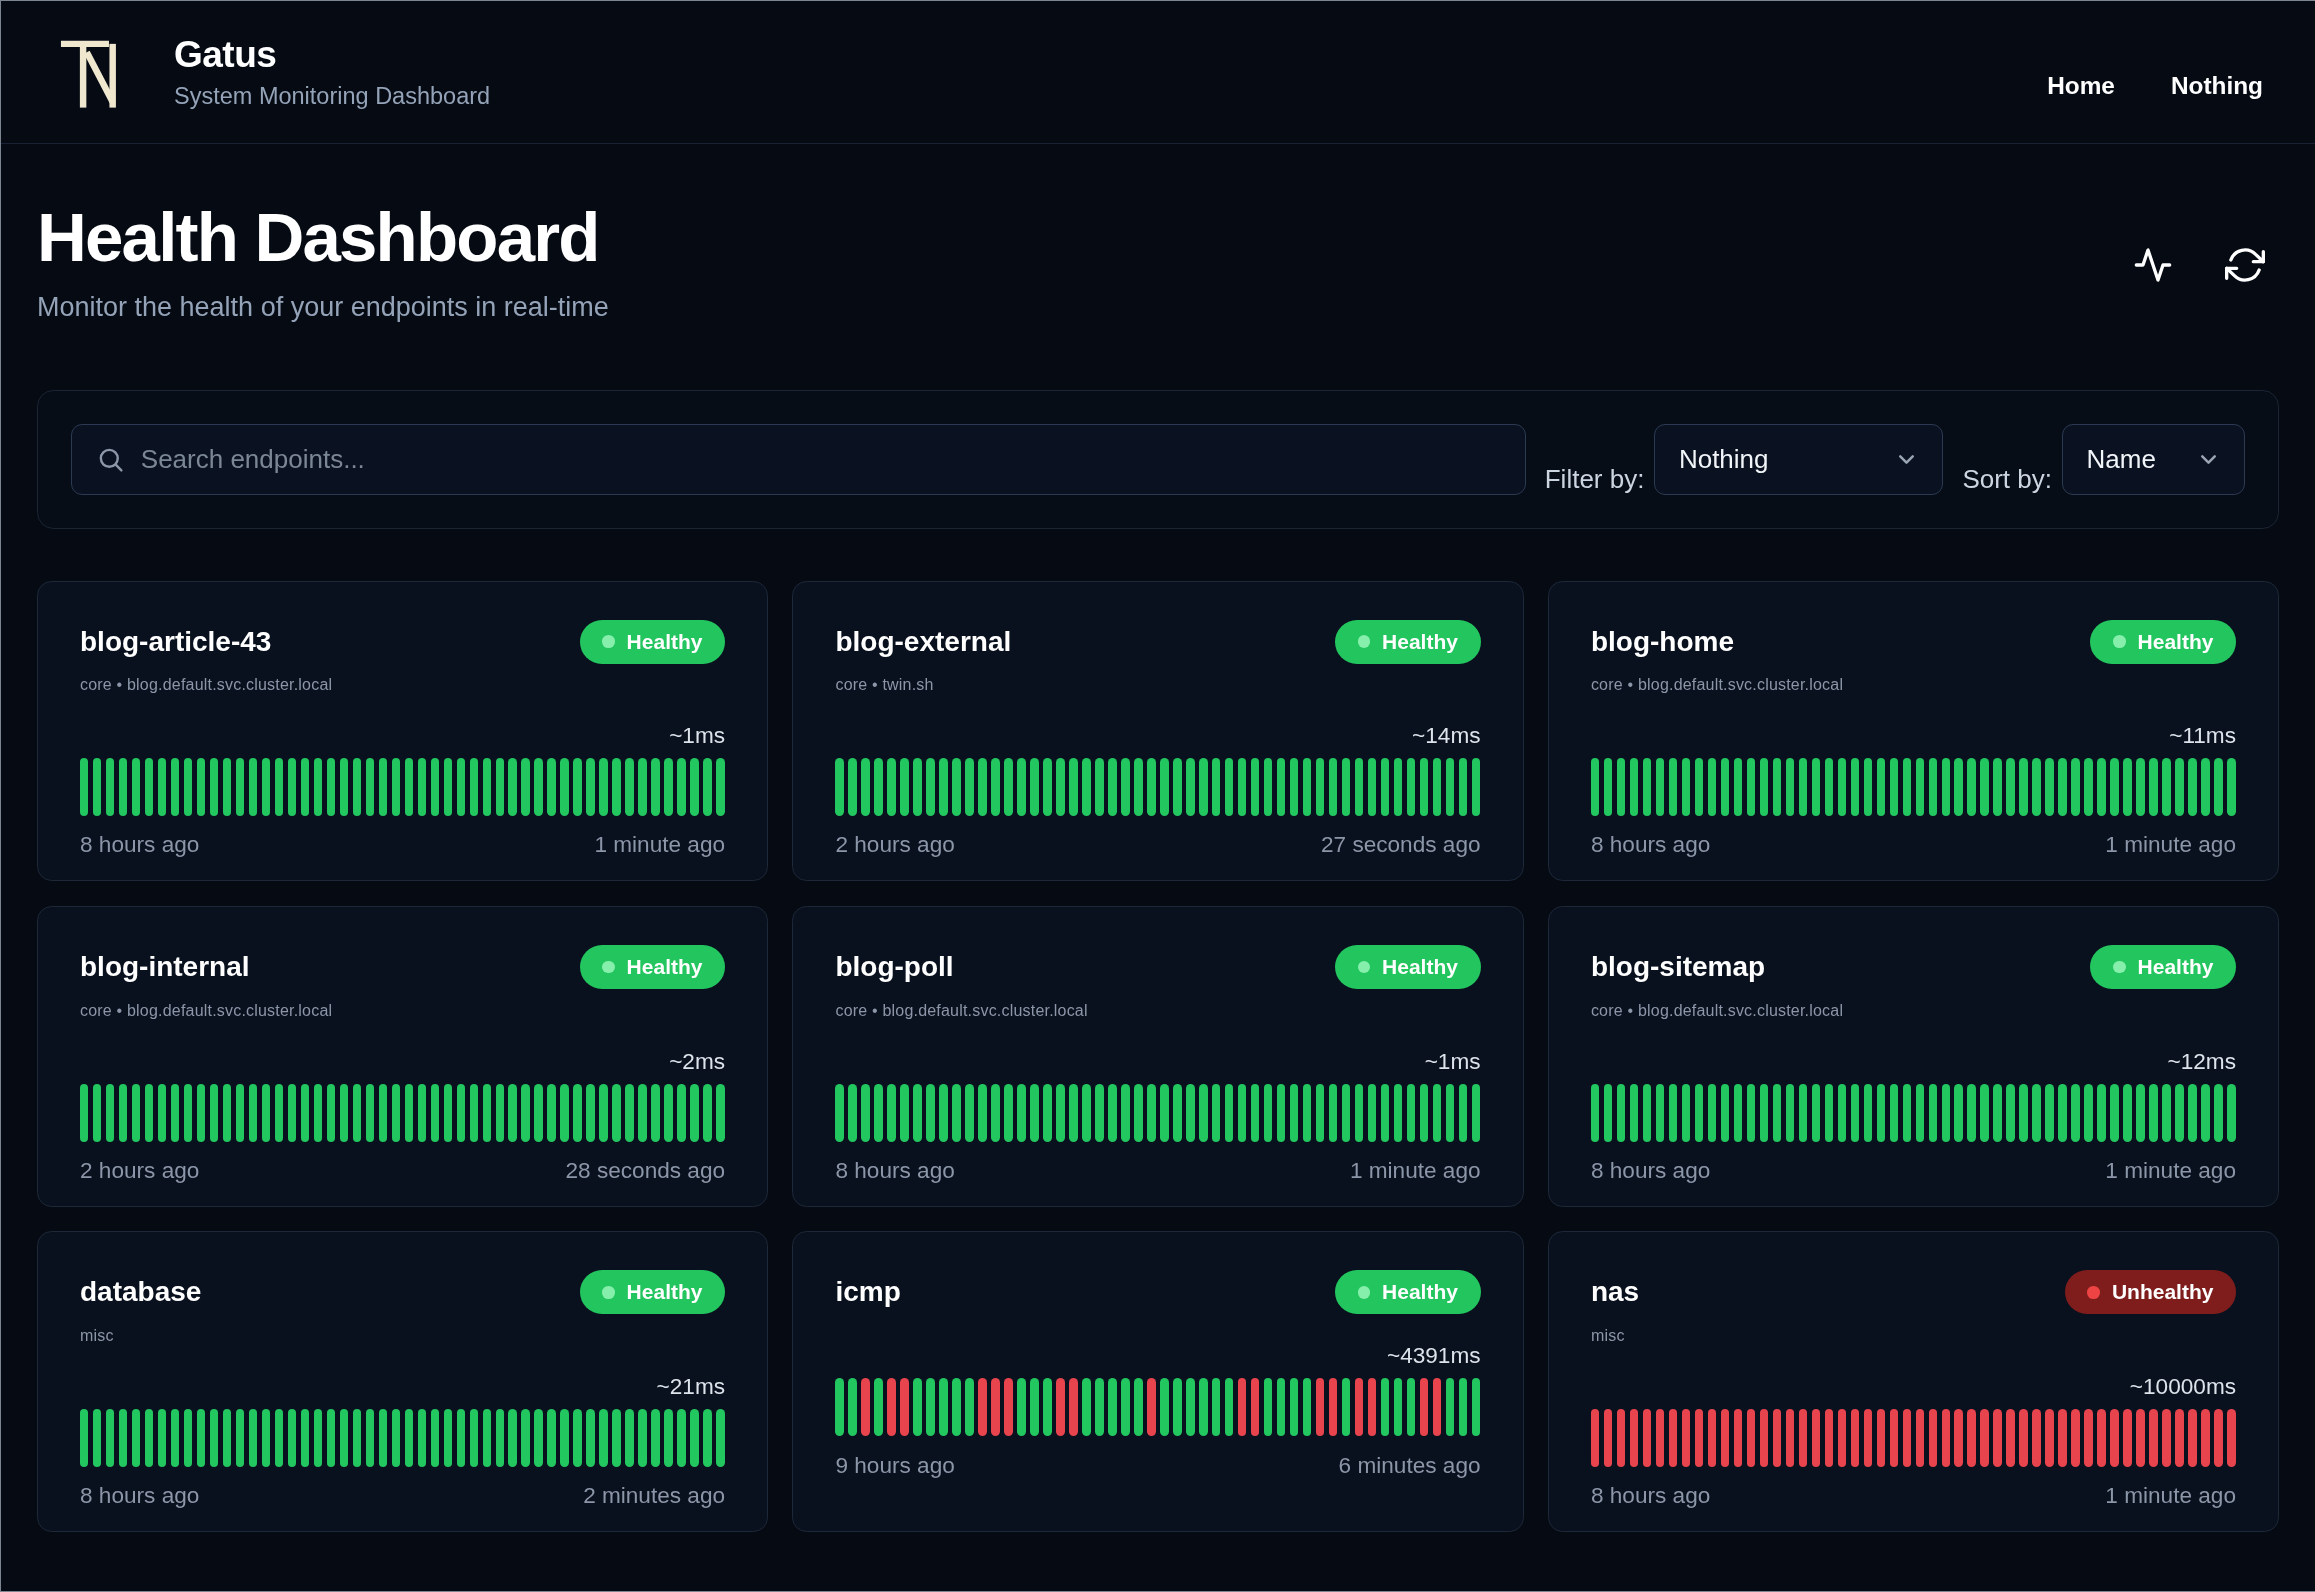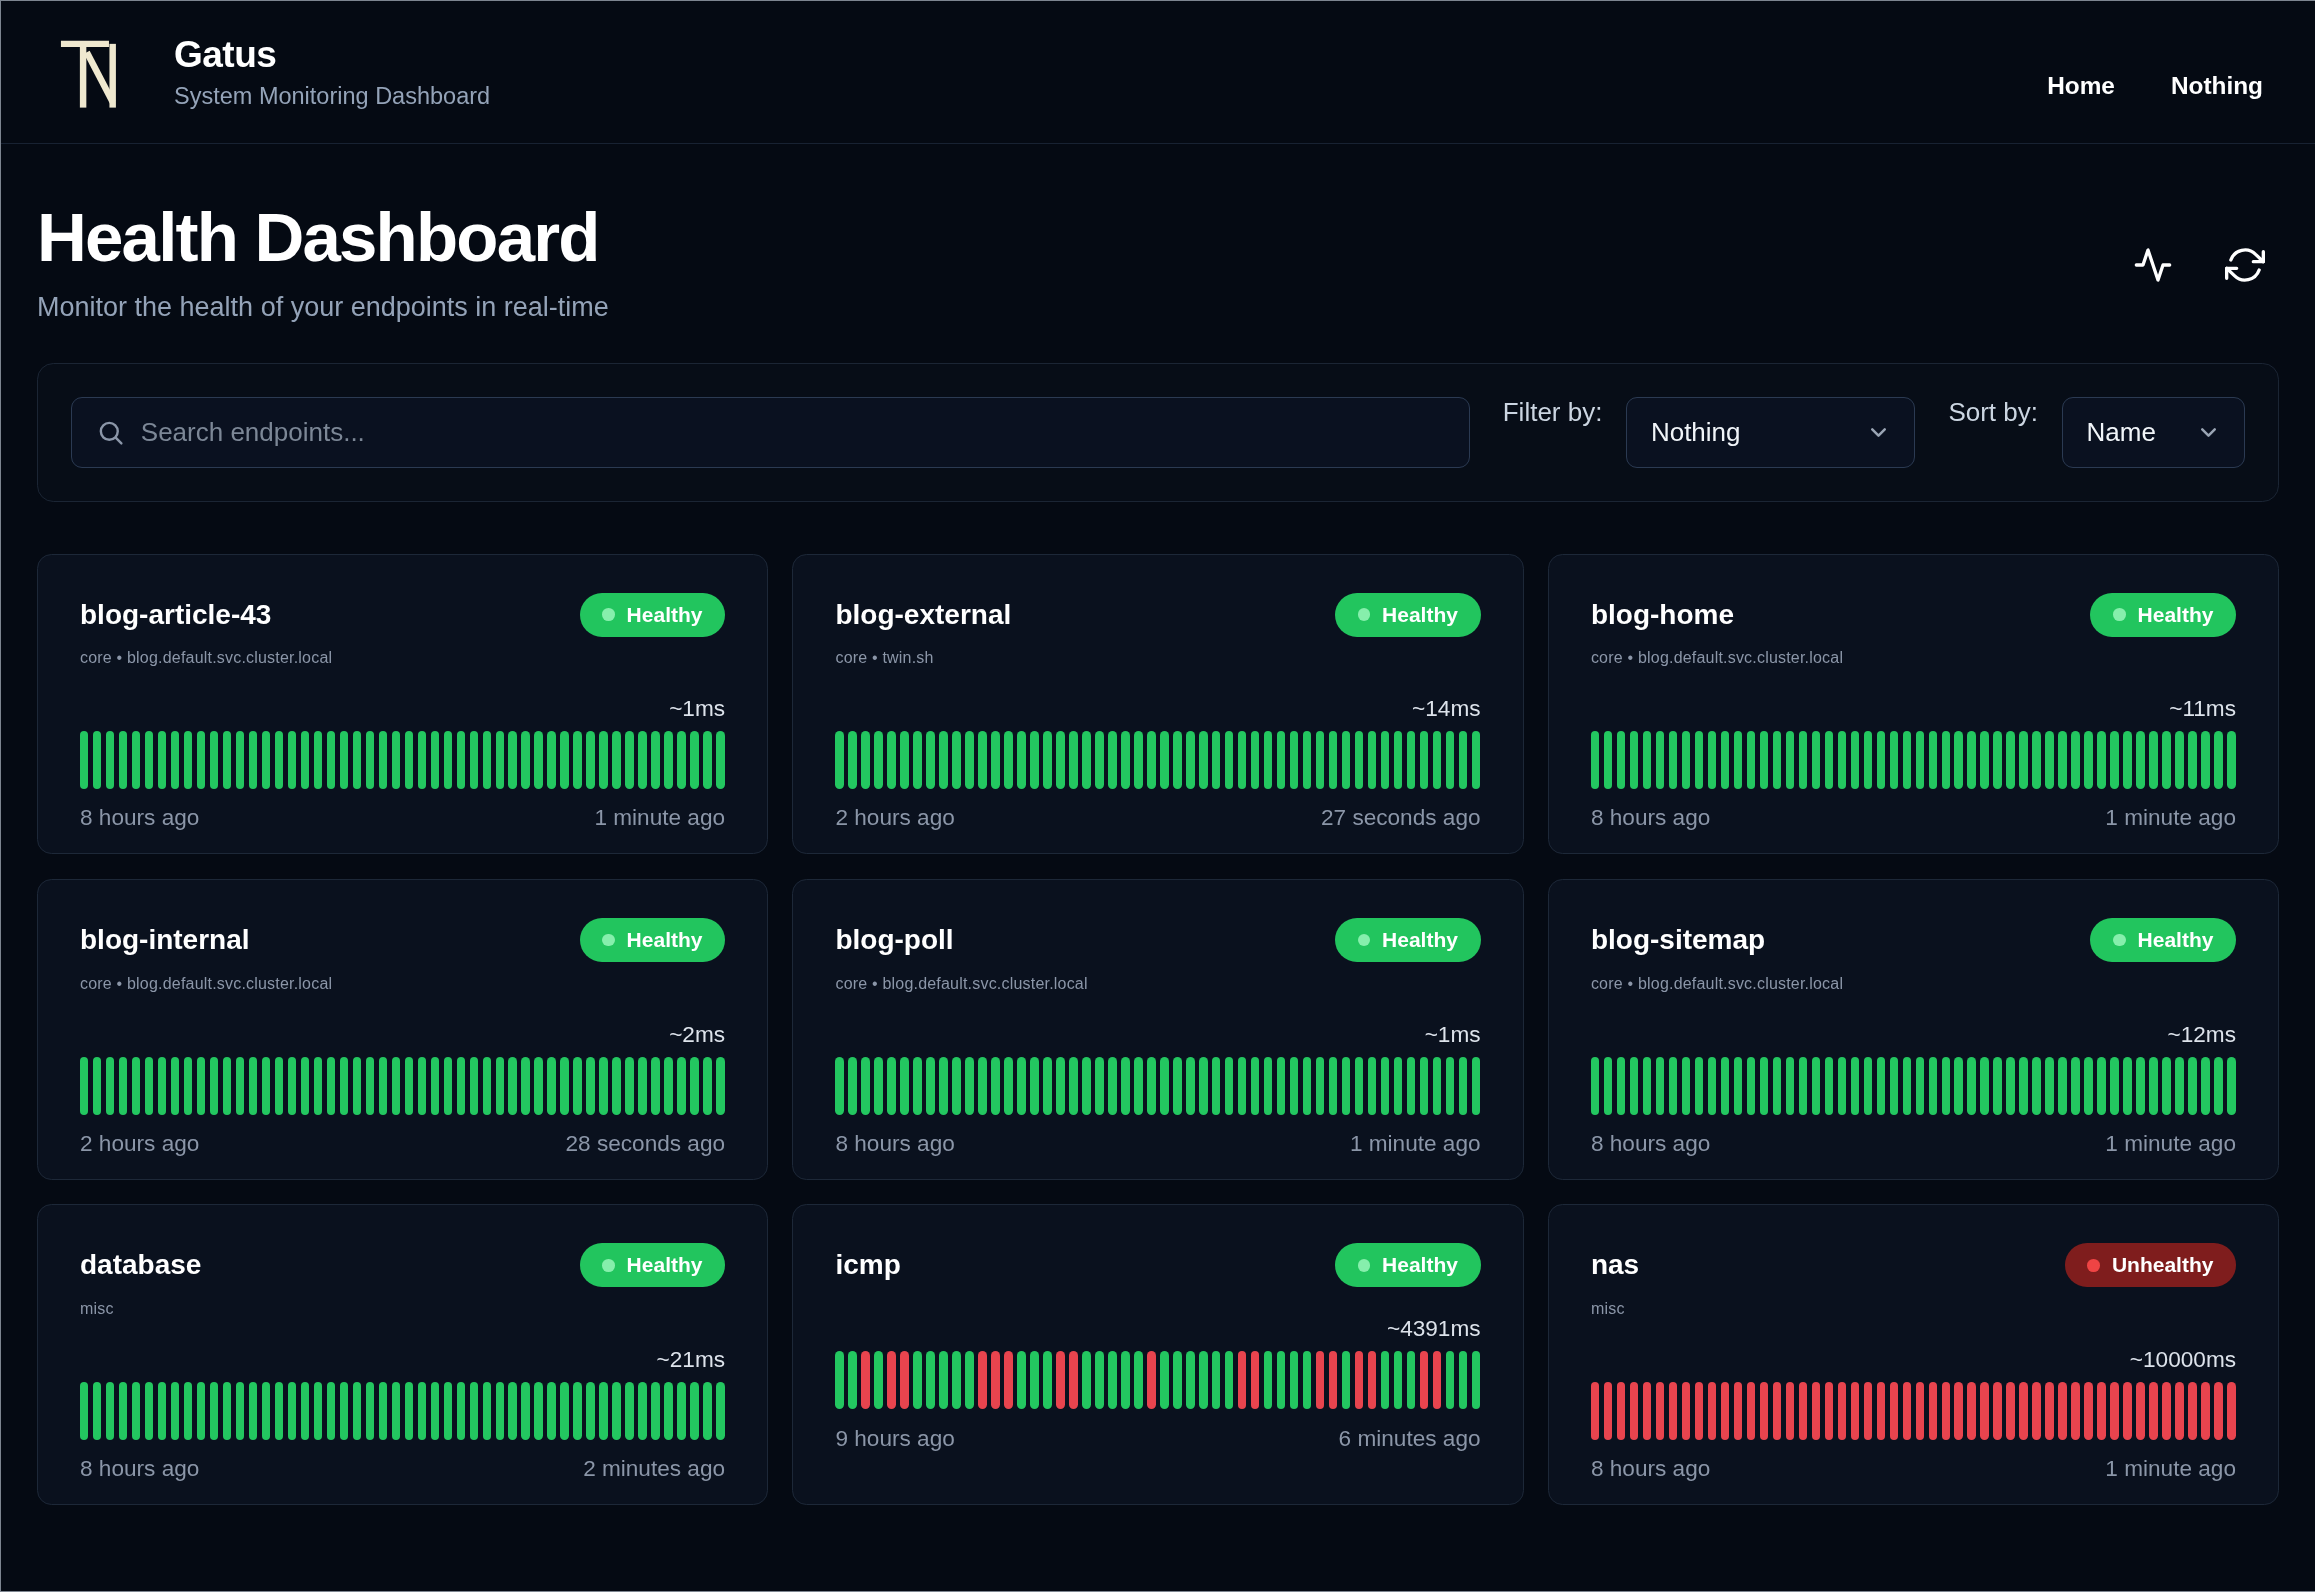--- a/index.html
+++ b/index.html
@@ -30,26 +30,26 @@
   .main { padding: 0 36px; }
   .page-head { display: flex; justify-content: space-between; align-items: flex-start; margin-top: 54px; }
   h1.page-title { font-size: 69px; font-weight: 800; letter-spacing: -1.8px; }
   .page-sub { font-size: 27px; color: #94a3b8; margin-top: 14.5px; }
   .head-actions { display: flex; gap: 52px; margin-top: 47px; padding-right: 14.5px; }
   .icon-btn { background: none; border: none; cursor: pointer; padding: 0; }
   .icon-btn svg { width: 40px; height: 40px; display: block; }
 
   
   .toolbar {
-    margin-top: 40px;
+    margin-top: 67px;
     border: 0.9px solid #1b2534;
     background: #070d17;
     border-radius: 16.3px;
     padding: 33px;
-    display: flex; align-items: flex-start; gap: 24px;
+    display: flex; align-items: flex-end; gap: 10px;
   }
   .search {
     flex: 1;
     display: flex; align-items: center; gap: 16.3px;
     border: 0.9px solid #2b3a52; border-radius: 11px;
     height: 71px; padding: 0 23.5px;
     background: #0a1120;
   }
   .search svg { width: 29px; height: 29px; flex: none; }
   .search input {

